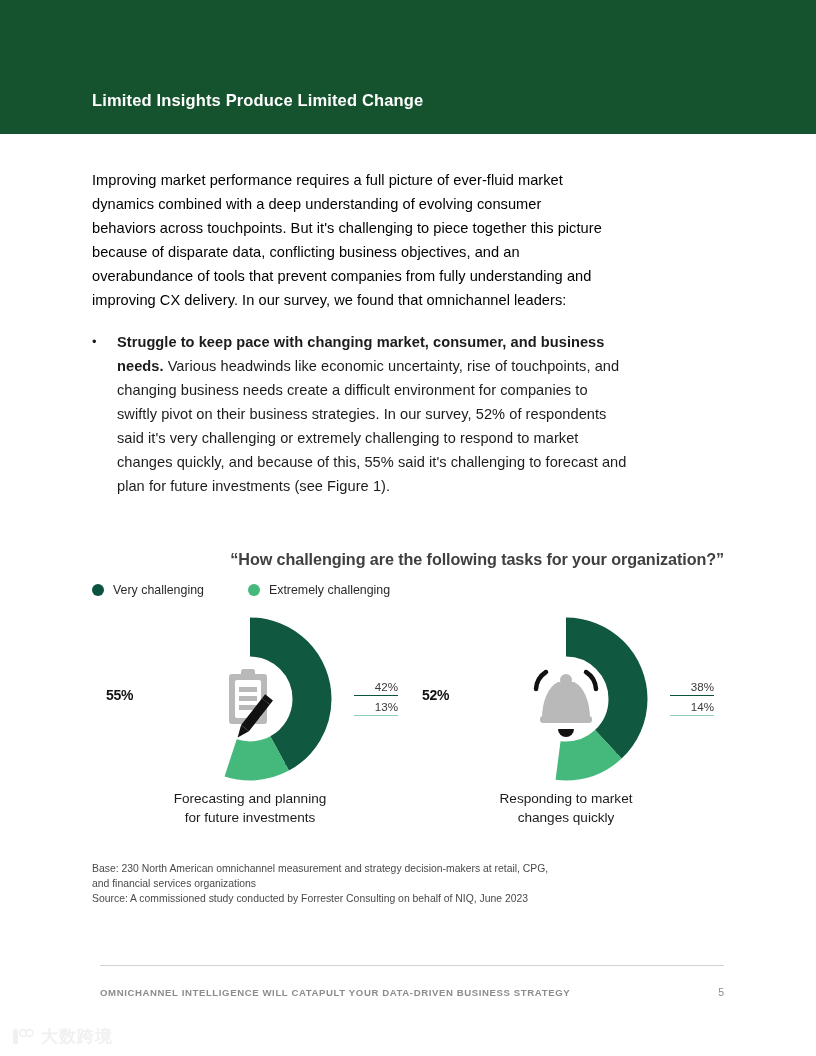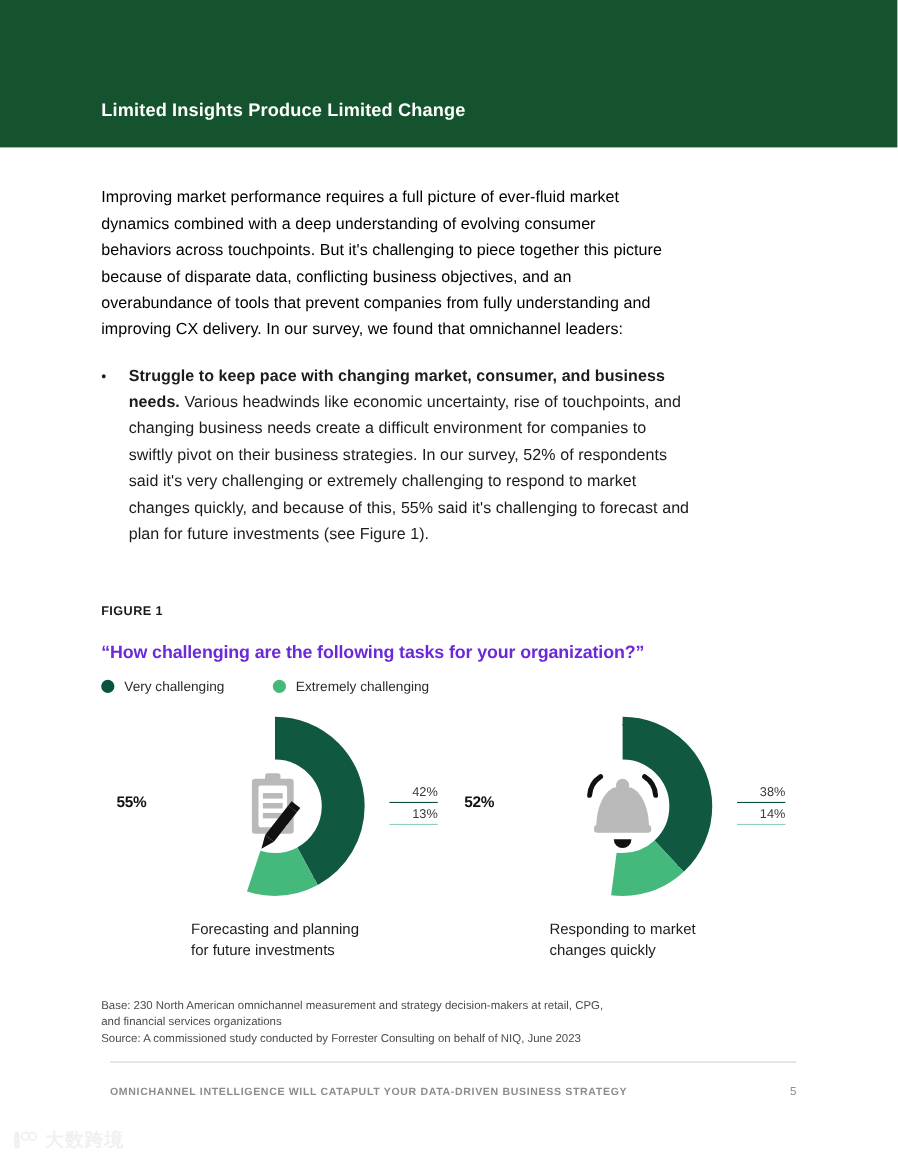--- a/index.html
+++ b/index.html
@@ -80,22 +80,23 @@
     font-size: 11.5px;
     font-weight: bold;
     letter-spacing: 0.4px;
     color: #1a1a1a;
   }
 
   .figure-title {
     margin-top: 22px;
     font-size: 16.2px;
     font-weight: bold;
-    color: #6d28d9;
+    color: #404040;
     letter-spacing: -0.1px;
+    text-align: right;
   }
 
   .legend {
     margin-top: 14px;
     display: flex;
     align-items: flex-end;
     gap: 44px;
   }
   .legend-entry {
     display: flex;
@@ -160,22 +161,21 @@
     font-size: 11.6px;
     color: #3a3a3a;
     text-align: right;
     padding-bottom: 2px;
     border-bottom: 1.6px solid #0a5340;
     margin-bottom: 4px;
   }
   .callout.light { border-bottom-color: #8fcfb4; }
 
   .chart-caption {
-    margin-top: 12px;
-    text-align: left;
+    text-align: center;
     font-size: 13.6px;
     line-height: 19px;
     color: #1c1c1c;
   }
 
   
   .footnotes {
     margin-top: 34px;
     font-size: 10.4px;
     line-height: 15px;
@@ -243,21 +243,20 @@
 
     <div class="bullet-list">
       <div class="bullet-item">
         <span class="bullet-marker">•</span>
         <span class="bullet-text"><span class="bullet-lead">Struggle to keep pace with changing market, consumer, and business needs.</span><span> Various headwinds like economic uncertainty, rise of touchpoints, and changing business needs create a difficult environment for companies to swiftly pivot on their business strategies. In our survey, 52% of respondents said it's very challenging or extremely challenging to respond to market changes quickly, and because of this, 55% said it's challenging to forecast and plan for future investments (see Figure 1).</span></span>
       </div>
     </div>
 
     <div class="figure-wrap">
 
-      <div class="figure-label">FIGURE 1</div>
       <div class="figure-title">“How challenging are the following tasks for your organization?”</div>
 
       <div class="legend">
         <div class="legend-entry">
           <span class="legend-dot" style="background:#0a5340"></span>
           <span>Very challenging</span>
         </div>
         <div class="legend-entry">
           <span class="legend-dot" style="background:#45b97c"></span>
           <span>Extremely challenging</span>

